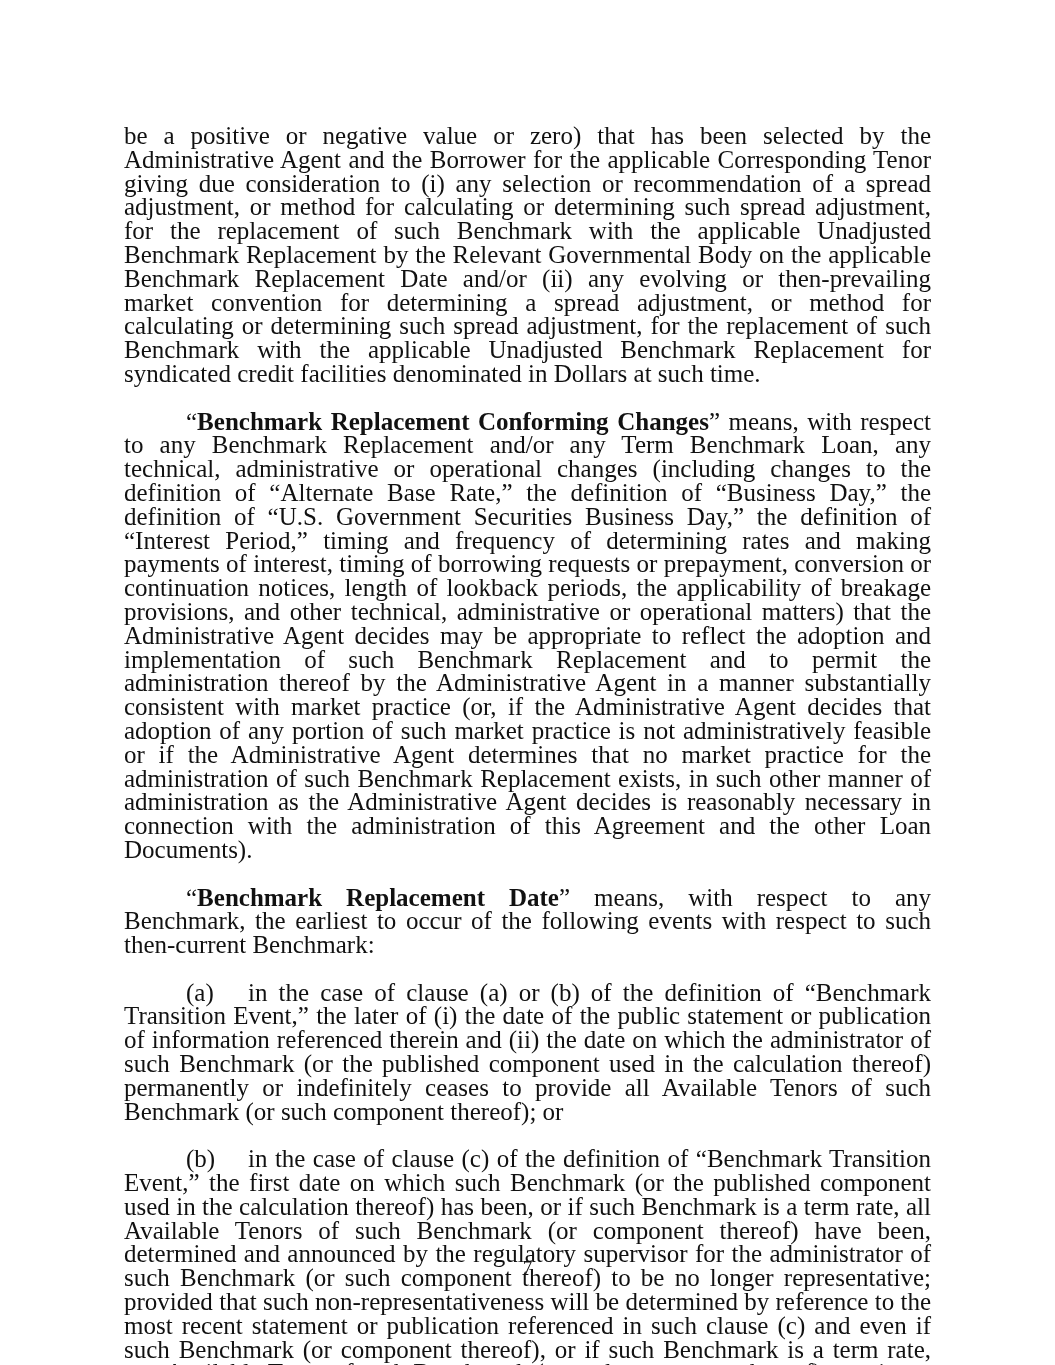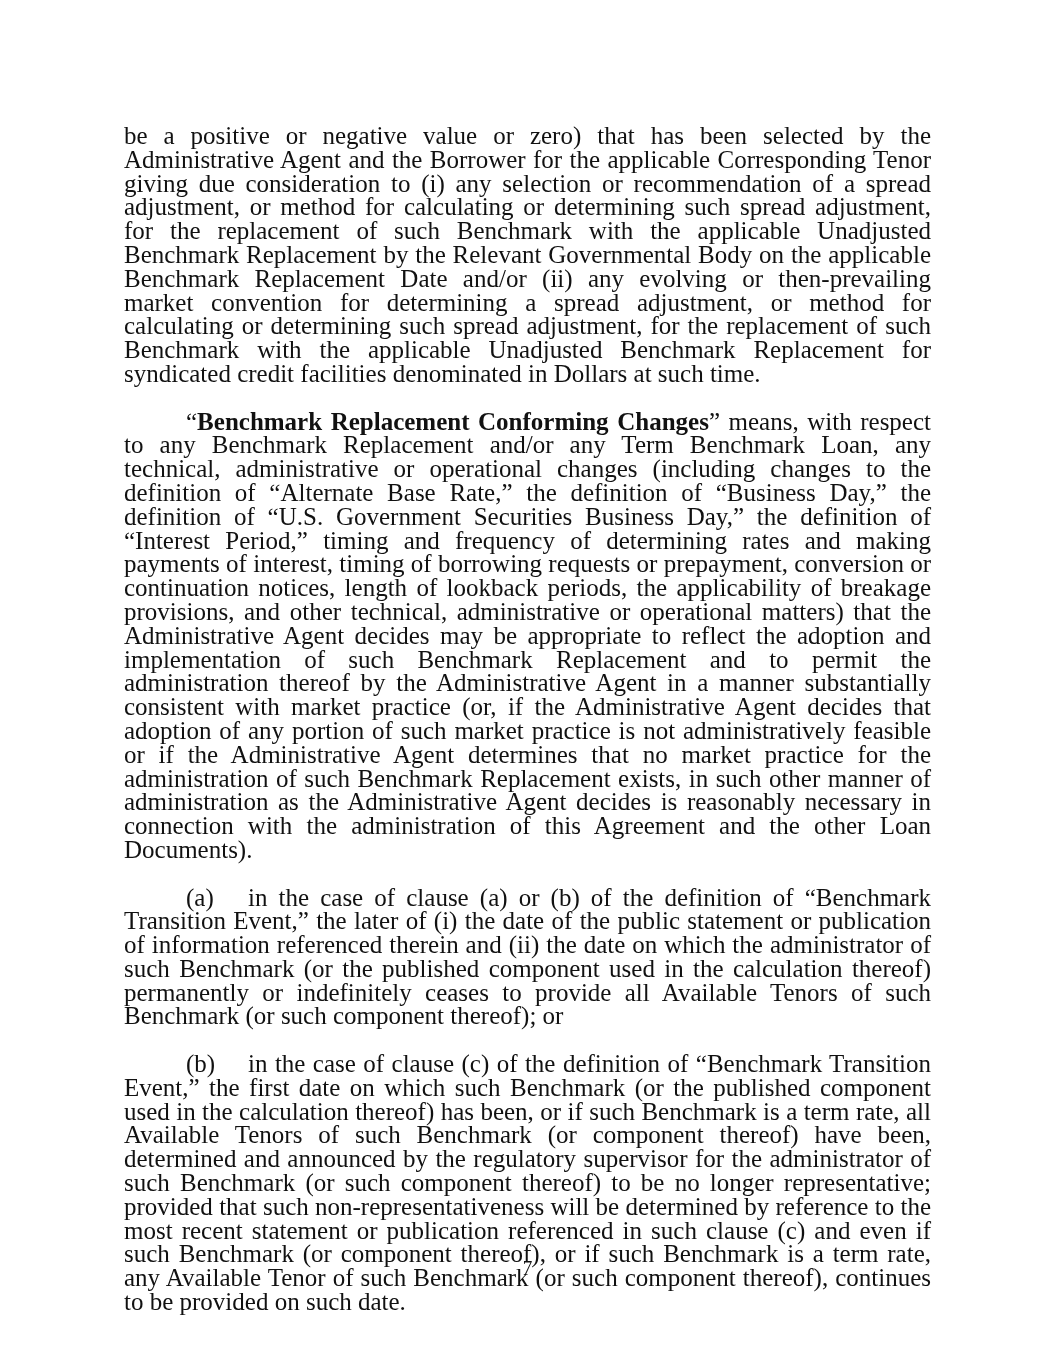--- a/index.html
+++ b/index.html
@@ -19,20 +19,21 @@
   }
 </style>
 </head>
 <body>
 
 <div class="page">
   <p class="para">be a positive or negative value or zero) that has been selected by the Administrative Agent and the Borrower for the applicable Corresponding Tenor giving due consideration to (i) any selection or recommendation of a spread adjustment, or method for calculating or determining such spread adjustment, for the replacement of such Benchmark with the applicable Unadjusted Benchmark Replacement by the Relevant Governmental Body on the applicable Benchmark Replacement Date and/or (ii) any evolving or then-prevailing market convention for determining a spread adjustment, or method for calculating or determining such spread adjustment, for the replacement of such Benchmark with the applicable Unadjusted Benchmark Replacement for syndicated credit facilities denominated in Dollars at such time.</p>
 
   <p class="para indent"><span>“</span><b>Benchmark Replacement Conforming Changes</b><span>” means, with respect to any Benchmark Replacement and/or any Term Benchmark Loan, any technical, administrative or operational changes (including changes to the definition of “Alternate Base Rate,” the definition of “Business Day,” the definition of “U.S. Government Securities Business Day,” the definition of “Interest Period,” timing and frequency of determining rates and making payments of interest, timing of borrowing requests or prepayment, conversion or continuation notices, length of lookback periods, the applicability of breakage provisions, and other technical, administrative or operational matters) that the Administrative Agent decides may be appropriate to reflect the adoption and implementation of such Benchmark Replacement and to permit the administration thereof by the Administrative Agent in a manner substantially consistent with market practice (or, if the Administrative Agent decides that adoption of any portion of such market practice is not administratively feasible or if the Administrative Agent determines that no market practice for the administration of such Benchmark Replacement exists, in such other manner of administration as the Administrative Agent decides is reasonably necessary in connection with the administration of this Agreement and the other Loan Documents).</span></p>
 
+  <p class="para indent"><span>“</span><b>Benchmark Replacement Date</b><span>” means, with respect to any Benchmark, the earliest to occur of the following events with respect to such then-current Benchmark:</span></p>
 
   <p class="para indent"><span class="clause-label">(a)</span><span>in the case of clause (a) or (b) of the definition of “Benchmark Transition Event,” the later of (i) the date of the public statement or publication of information referenced therein and (ii) the date on which the administrator of such Benchmark (or the published component used in the calculation thereof) permanently or indefinitely ceases to provide all Available Tenors of such Benchmark (or such component thereof); or</span></p>
 
   <p class="para indent"><span class="clause-label">(b)</span><span>in the case of clause (c) of the definition of “Benchmark Transition Event,” the first date on which such Benchmark (or the published component used in the calculation thereof) has been, or if such Benchmark is a term rate, all Available Tenors of such Benchmark (or component thereof) have been, determined and announced by the regulatory supervisor for the administrator of such Benchmark (or such component thereof) to be no longer representative; provided that such non-representativeness will be determined by reference to the most recent statement or publication referenced in such clause (c) and even if such Benchmark (or component thereof), or if such Benchmark is a term rate, any Available Tenor of such Benchmark (or such component thereof), continues to be provided on such date.</span></p>
 
 </div>
 
 <div class="page-number">7</div>
 
 </body></html>

